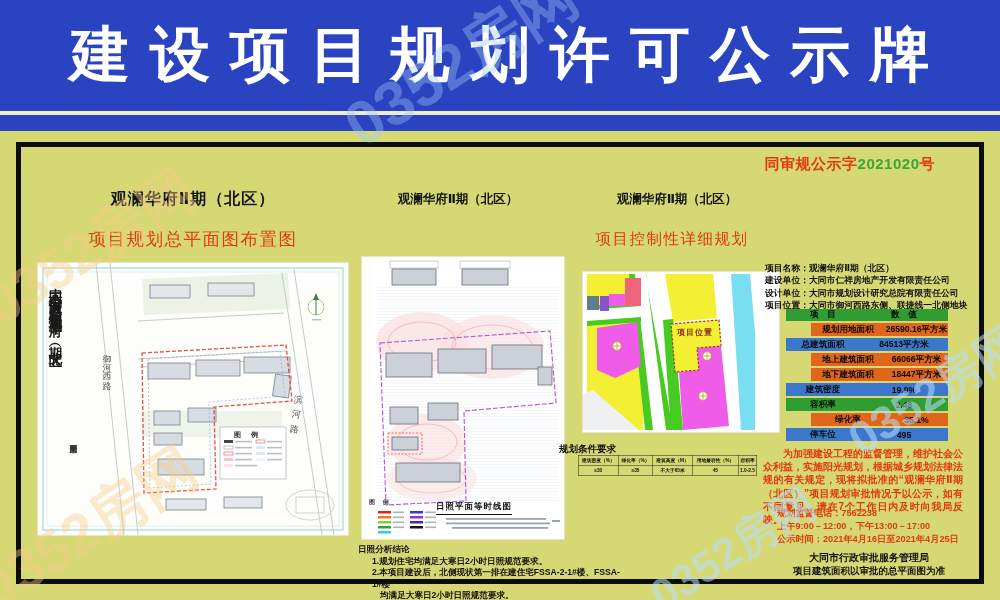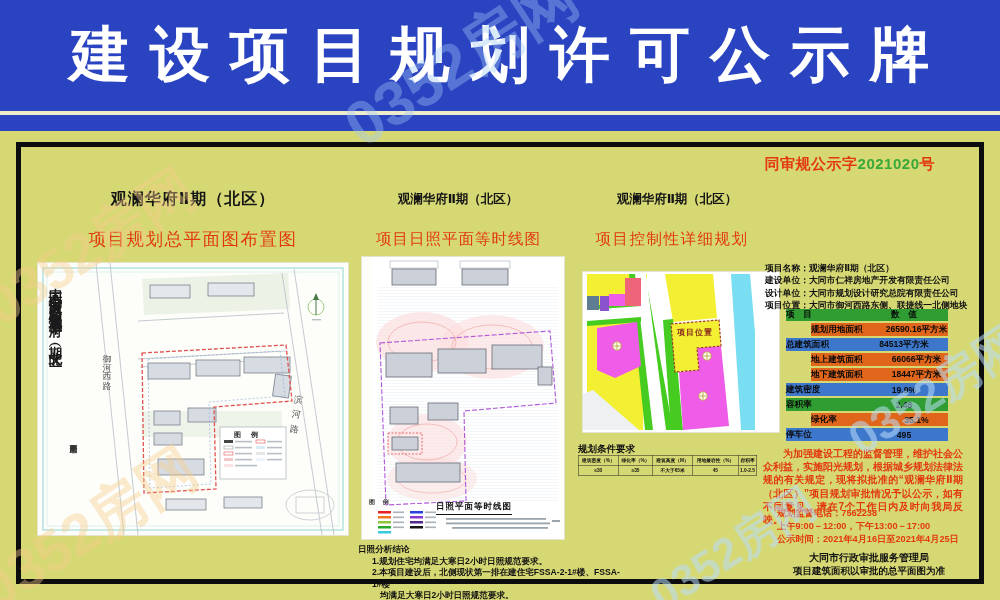--- a/index.html
+++ b/index.html
@@ -45,33 +45,33 @@
   .sun-title{position:absolute;left:74px;top:244px;font-size:8.5px;font-weight:700;color:#111;
     border-bottom:1.5px solid #111;letter-spacing:1px;padding-bottom:1px;}
   .sun-leg-lab{position:absolute;left:7px;top:241px;font-size:6px;font-weight:700;letter-spacing:3px;color:#333;}
 
   .analysis{position:absolute;left:337px;top:397px;width:270px;font-size:8.6px;line-height:11.5px;font-weight:700;color:#111;}
   .analysis .ind{padding-left:14px;}
   .analysis .ind2{padding-left:22px;}
 
   
   .site-label{position:absolute;left:94px;top:55px;font-size:8px;font-weight:700;color:#8a2f1e;letter-spacing:1px;}
-  .cond-title{position:absolute;left:557px;top:296px;font-size:9.5px;font-weight:700;color:#111;}
+  .cond-title{position:absolute;left:538px;top:296px;font-size:9.5px;font-weight:700;color:#111;}
   .cond-clip{position:absolute;left:557px;top:308px;width:179px;height:28px;}
   .cond-wrap{width:358px;transform:scale(.5);transform-origin:0 0;}
   table.cond{border-collapse:collapse;width:358px;}
   table.cond th,table.cond td{border:1.5px solid #222;font-size:9.5px;font-weight:700;text-align:center;
     padding:3px 0;color:#111;background:transparent;}
 
   .info{position:absolute;left:744px;top:115px;width:205px;font-size:8.8px;line-height:12.3px;font-weight:700;color:#111;white-space:nowrap;}
 
   .btable{position:absolute;left:765px;top:162px;width:162px;}
   .trow{display:flex;height:13px;margin-bottom:2px;align-items:center;font-size:8.6px;font-weight:700;color:#0a0a0a;}
   .trow.head{height:12px;}
-  .trow .tl{width:74px;text-align:left;font-family:Liberation Serif, serif;}
+  .trow .tl{width:74px;text-align:center;font-family:Liberation Serif, serif;}
   .trow .tv{flex:1;text-align:center;}
   .tone-green{background:var(--table-green);}
   .tone-orange{background:var(--table-orange);margin-left:25px;}
   .tone-blue{background:var(--table-blue);}
 
   .notice-para{position:absolute;left:742px;top:300px;width:200px;font-size:10px;line-height:13.2px;
     font-weight:700;color:var(--title-red);text-align:justify;text-indent:2em;}
   .notice-line{position:absolute;left:756px;width:200px;font-size:9.2px;font-weight:700;color:var(--title-red);white-space:nowrap;}
   .footer-org{position:absolute;left:742px;top:404px;width:212px;text-align:center;font-size:10px;font-weight:700;color:#111;}
   .footer-note{position:absolute;left:742px;top:418px;width:212px;text-align:center;font-size:9.5px;font-weight:700;color:#111;}
@@ -176,21 +176,20 @@
         </g>
       </svg>
       <div class="side-title">大同市御河西路东侧观澜华府Ⅱ期（北区）</div>
       <div class="side-sub">总平面图</div>
       <div class="road-w">御河西路</div>
       <div class="road-e">滨河路</div>
       <div class="legend-lab">图 例</div>
     </div>
 
     <div class="col-title" style="left:337px;top:44px;width:200px;font-size:12.5px;">观澜华府Ⅱ期（北区）</div>
-    <div class="draw-title" style="left:335px;top:82px;width:205px;font-size:15.5px;letter-spacing:1px;">项目日照平面等时线图</div>
 
     <div class="plan-box" style="left:341px;top:110px;width:192px;height:282px;padding-left:10px;">
       <svg width="192" height="282" viewBox="0 0 192 282">
         <defs>
           <pattern id="hs" width="4" height="3" patternUnits="userSpaceOnUse">
             <rect width="4" height="0.7" fill="#dfe9f0"></rect>
           </pattern>
         </defs>
         <rect width="192" height="282" fill="#ffffff"></rect>
         <rect x="6" y="28" width="180" height="218" fill="url(#hs)" opacity="0.55"></rect>

